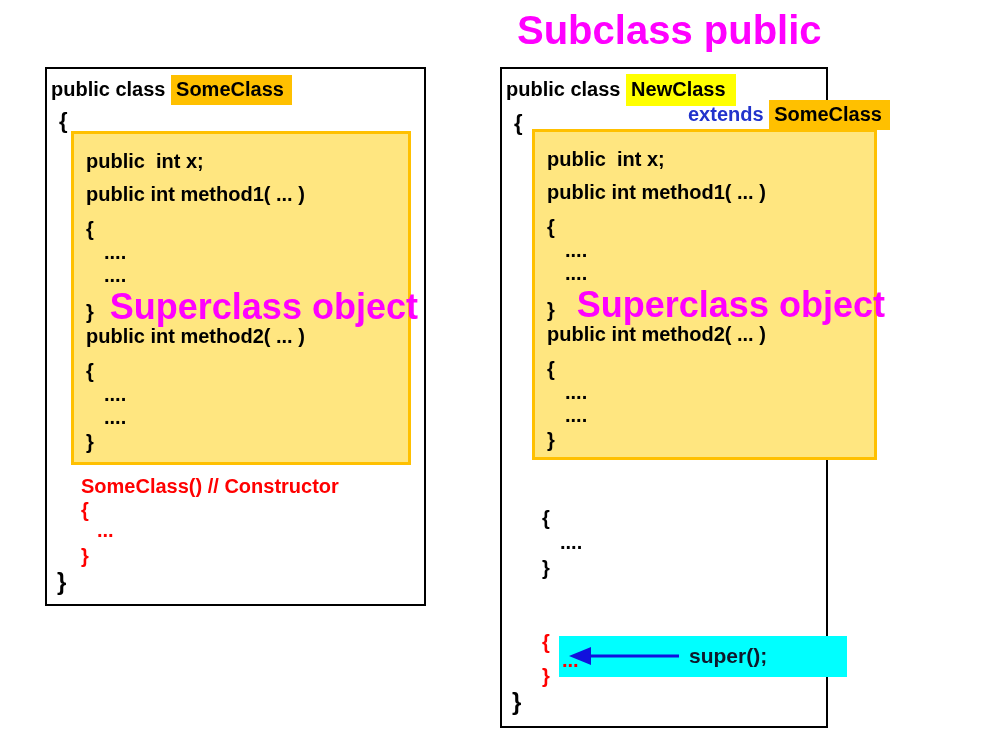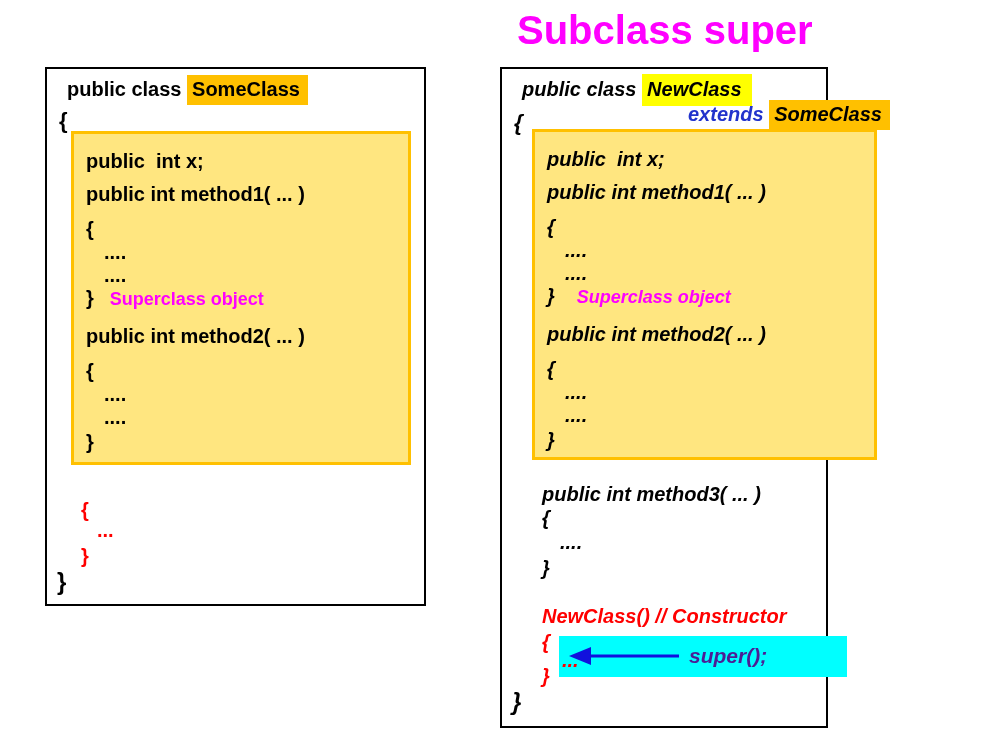--- a/index.html
+++ b/index.html
@@ -9,89 +9,90 @@
     overflow:hidden;
   }
   .title{
     position:absolute;left:517px;top:8px;margin:0;
     font-size:40px;line-height:1.1;color:#FF00FF;letter-spacing:0px;white-space:pre;
   }
   .panel{
     position:absolute;background:#fff;border:2px solid #000;box-sizing:border-box;
   }
   .panel.left{left:45px;top:67px;width:381px;height:539px;}
-  .panel.right{left:500px;top:67px;width:328px;height:661px;font-style:italic;}
+  .panel.right{left:500px;top:67px;width:328px;height:661px;}
   .line{position:absolute;white-space:pre;font-size:20px;line-height:1.1;}
   .hl-amber{background:#FFC000;padding:3px 8px 5px 5px;}
   .hl-yellow{background:#FFFF00;padding:4px 10px 6px 5px;}
   .kw-blue{color:#2233CC;margin-left:44px;}
   .superbox{
     position:absolute;background:#FFE680;border:3px solid #FFC000;box-sizing:border-box;z-index:1;
   }
   .panel.left .superbox{left:24px;top:62px;width:340px;height:334px;}
   .panel.right .superbox{left:30px;top:60px;width:345px;height:331px;}
   .superbox .line{left:12px;}
   .superbox .dots{left:30px;}
   .l0{top:16px}.l1{top:49px}.l2{top:84px}.l3{top:107px}.l4{top:130px}.l5{top:153px}
   .l6{top:191px}.l7{top:226px}.l8{top:249px}.l9{top:272px}.l10{top:297px}
   .superlabel{
-    color:#FF00FF;font-size:18px;margin-left:16px;vertical-align:baseline;white-space:pre;
+    color:#FF00FF;font-size:36px;margin-left:16px;vertical-align:baseline;white-space:pre;
   }
   .panel.right .superlabel{margin-left:22px;}
   .block{position:absolute;}
   .ctor{color:#FF0000;z-index:3;}
   .panel.left .ctor{left:34px;top:406px;width:330px;height:100px;}
   .panel.right .ctor{left:40px;top:536px;width:330px;height:100px;}
   .panel.right .method3{left:40px;top:414px;width:330px;height:110px;color:#000;}
   .b0{top:0px;left:0px}.b1{top:24px;left:0px}.b2{top:44px;left:16px}.b3{top:70px;left:0px}
   .m0{top:0px;left:0px}.m1{top:24px;left:0px}.m2{top:48px;left:18px}.m3{top:74px;left:0px}
   .rc0{top:0px;left:0px}.rc1{top:26px;left:0px}.rc2{top:44px;left:20px}.rc3{top:60px;left:0px}
   .open-brace{font-size:22px;}
   .panel .open-brace{left:12px;}
   .panel.left .open-brace{top:40px;}
   .panel.right .open-brace{top:42px;}
   .close-brace{font-size:24px;}
   .panel.left .close-brace{left:10px;top:500px;}
   .panel.right .close-brace{left:10px;top:620px;}
-  .header-line{left:20px;top:9px;}
+  .header-line{left:4px;top:9px;}
   .extends-row{left:142px;top:34px;z-index:2;}
   .super-call-box{
     position:absolute;left:57px;top:567px;width:288px;height:41px;background:#00FFFF;z-index:2;
   }
   .super-call-text{
-    position:absolute;left:130px;top:8px;font-size:21px;color:#4c1d95;white-space:pre;
+    position:absolute;left:130px;top:8px;font-size:21px;color:#0f172a;white-space:pre;
   }
   .arrow-svg{position:absolute;left:4px;top:0px;}
 </style>
 </head>
 <body>
 
 <div class="stage">
 
-  <h1 class="title">Subclass super</h1>
+  <h1 class="title">Subclass public</h1>
 
   <section class="panel left">
     <div class="line header-line"><span>public class </span><span class="hl-amber">SomeClass</span></div>
     <div class="line open-brace">{</div>
 
     <div class="superbox">
       <div class="line l0">public  int x;</div>
       <div class="line l1">public int method1( ... )</div>
       <div class="line l2">{</div>
       <div class="line l3 dots">....</div>
       <div class="line l4 dots">....</div>
       <div class="line l5"><span>}</span><span class="superlabel">Superclass object</span></div>
       <div class="line l6">public int method2( ... )</div>
       <div class="line l7">{</div>
       <div class="line l8 dots">....</div>
       <div class="line l9 dots">....</div>
       <div class="line l10">}</div>
     </div>
 
     <div class="block ctor">
+      <div class="line b0">SomeClass() // Constructor</div>
       <div class="line b1">{</div>
       <div class="line b2">...</div>
       <div class="line b3">}</div>
     </div>
 
     <div class="line close-brace">}</div>
   </section>
 
   <section class="panel right">
     <div class="line header-line"><span>public class </span><span class="hl-yellow">NewClass</span></div>
@@ -106,36 +107,34 @@
       <div class="line l4 dots">....</div>
       <div class="line l5"><span>}</span><span class="superlabel">Superclass object</span></div>
       <div class="line l6">public int method2( ... )</div>
       <div class="line l7">{</div>
       <div class="line l8 dots">....</div>
       <div class="line l9 dots">....</div>
       <div class="line l10">}</div>
     </div>
 
     <div class="block method3">
-      <div class="line m0">public int method3( ... )</div>
       <div class="line m1">{</div>
       <div class="line m2 dots">....</div>
       <div class="line m3">}</div>
     </div>
 
     <div class="super-call-box">
       <svg class="arrow-svg" width="120" height="41" viewBox="0 0 120 41">
         <line x1="116" y1="20" x2="20" y2="20" stroke="#1111DD" stroke-width="3"></line>
         <polygon points="6,20 28,11 28,29" fill="#1111DD"></polygon>
       </svg>
       <span class="super-call-text">super();</span>
     </div>
 
     <div class="block ctor">
-      <div class="line rc0">NewClass() // Constructor</div>
       <div class="line rc1">{</div>
       <div class="line rc2">...</div>
       <div class="line rc3">}</div>
     </div>
 
     <div class="line close-brace">}</div>
   </section>
 
 </div>
 

